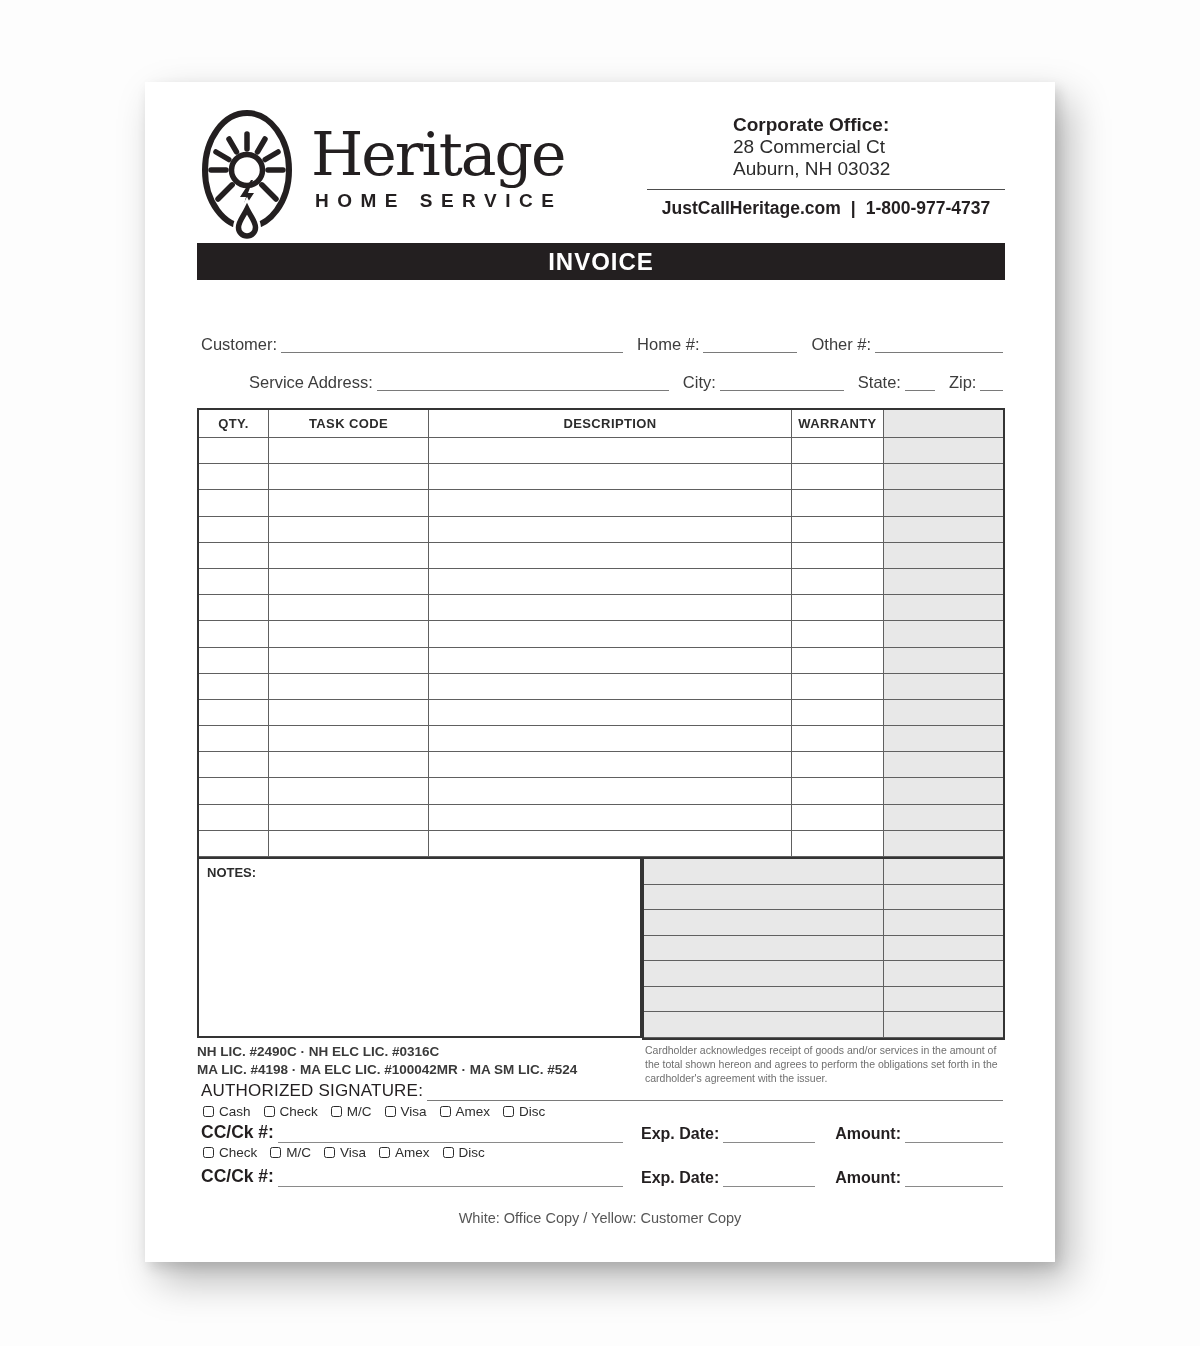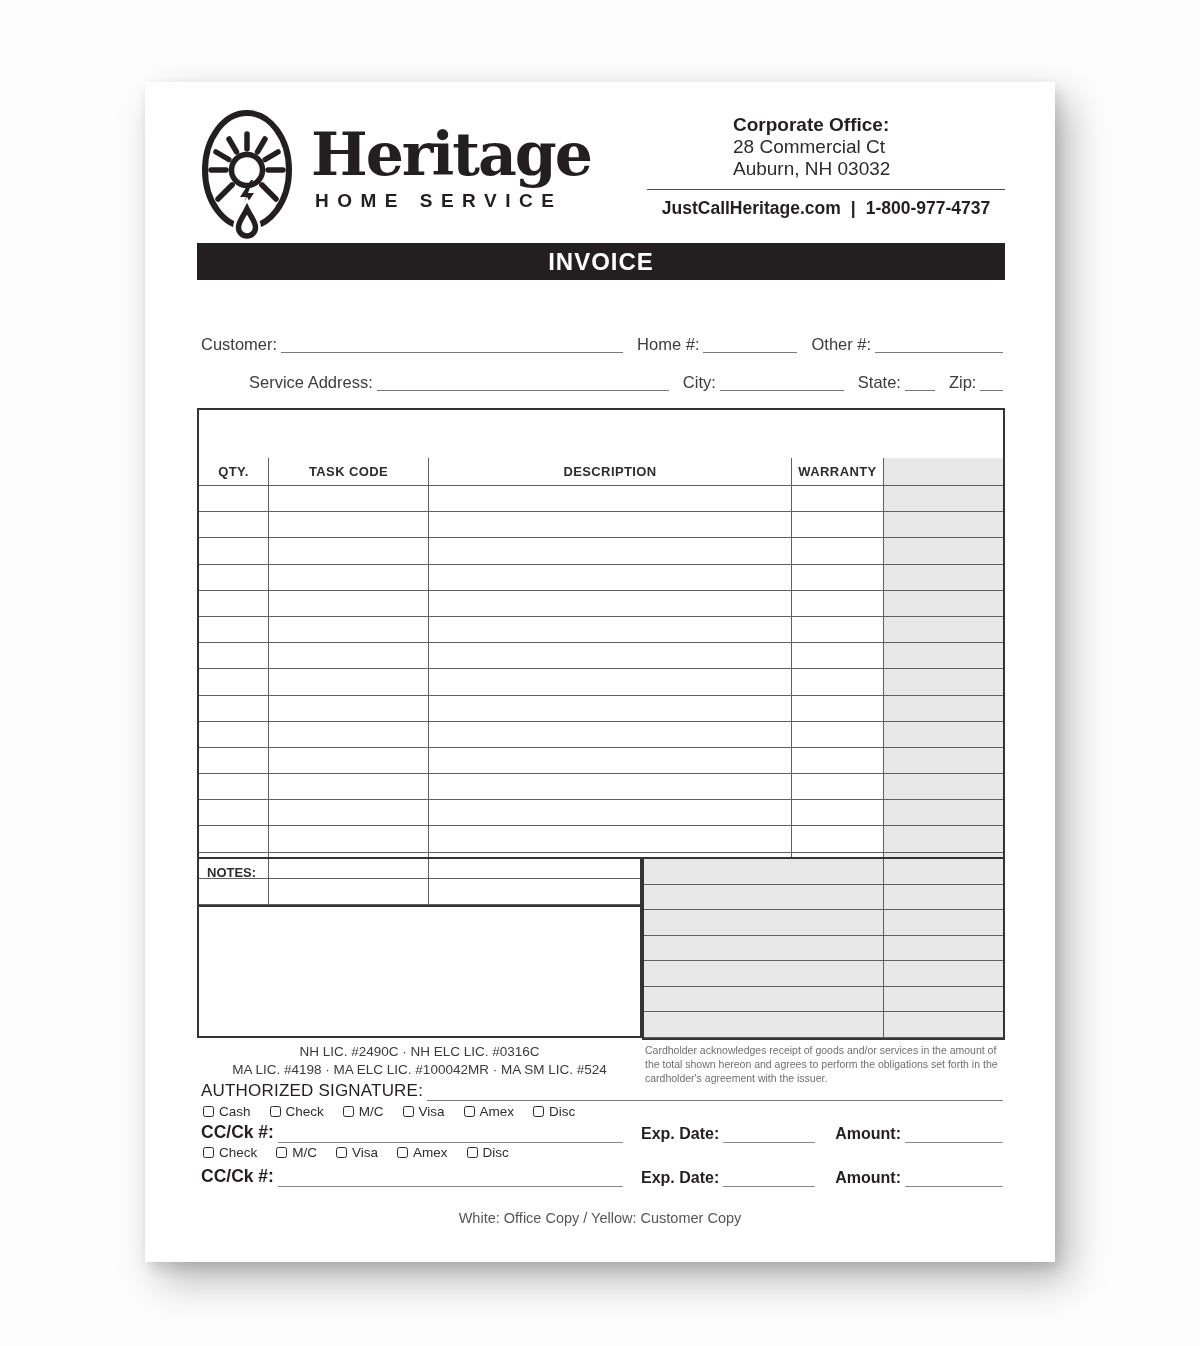--- a/index.html
+++ b/index.html
@@ -12,21 +12,21 @@
   .canvas{position:relative; width:1200px; height:1346px; background:#fdfdfd; overflow:hidden;}
   .sheet{
     position:absolute; left:145px; top:82px; width:910px; height:1180px;
     background:#ffffff; color:var(--ink);
     box-shadow:14px 18px 38px rgba(0,0,0,.28), 4px 6px 12px rgba(0,0,0,.12);
   }
   
   .header{position:absolute; left:50px; right:50px; top:26px; height:134px; display:flex;}
   .logo-mark{width:104px; height:134px; flex:0 0 auto;}
   .wordmark{margin-left:12px; padding-top:16px;}
-  .brand-name{font-family:"DejaVu Serif", serif; font-weight:700; font-size:60px; line-height:1; letter-spacing:-2px; color:var(--ink);}
+  .brand-name{font-family:"DejaVu Serif", serif; font-weight:400; font-size:60px; line-height:1; letter-spacing:-2px; color:var(--ink);}
   .brand-tagline{font-weight:700; font-size:19px; letter-spacing:8.5px; margin-top:6px; margin-left:4px; color:var(--ink);}
   .corp{margin-left:auto; width:358px; padding-top:6px;}
   .corp-address{padding-left:86px; font-size:19px; line-height:1.16; color:#2c2c2c;}
   .corp-heading{font-weight:700; color:var(--ink);}
   .corp-rule{border-top:1.5px solid #4d4d4d; margin-top:9px;}
   .corp-contact{display:flex; justify-content:center; gap:10px; font-weight:700; font-size:17.5px; margin-top:8px; color:var(--ink);}
   
   .invoice-bar{position:absolute; left:52px; right:50px; top:161px; height:37px;
     background:var(--bar); color:#fff; display:flex; align-items:center; justify-content:center;
     font-size:24px; font-weight:700; letter-spacing:1px;}
@@ -36,40 +36,40 @@
   .u{display:inline-block; border-bottom:1.5px solid var(--line-gray); height:14px; margin-left:4px;}
   .u.grow{flex:1;}
   .gap{width:14px;}
   
   .items-grid{position:absolute; left:52px; top:326px; width:808px;
     display:grid; grid-template-columns:70px 160px 363px 92px 1fr;
     border:2px solid var(--border-dark);}
   .cell{border-right:1px solid var(--border-mid); border-bottom:1px solid var(--border-mid);}
   .cell:nth-child(5n){border-right:none;}
   .cell.head{height:28px; display:flex; align-items:center; justify-content:center;
-    font-size:13px; font-weight:700; letter-spacing:.4px; color:#2c2c2c;margin-top:48px;}
+    font-size:13px; font-weight:700; letter-spacing:.4px; color:#2c2c2c;}
   .cell.body{height:26.2px;}
   .cell.amt{background:var(--cell-gray);}
   
   .notes-box{position:absolute; left:52px; top:775px; width:445px; height:181px;
     border:2px solid var(--border-dark); padding:6px 8px; font-size:13px; font-weight:700; color:#2c2c2c;}
   .totals-grid{position:absolute; left:497px; top:775px; width:363px; height:183px;
     display:grid; grid-template-columns:240px 1fr; grid-auto-rows:1fr;
     border:2px solid var(--border-dark);}
   .tcell{background:var(--cell-gray); border-right:1px solid var(--border-mid); border-bottom:1px solid var(--border-mid);}
   .tcell:nth-child(2n){border-right:none;}
   
-  .licenses{position:absolute; left:52px; top:961px; width:445px; text-align:center;
-    font-size:13.5px; line-height:1.32; color:#3a3a3a;}
+  .licenses{position:absolute; left:52px; top:961px; width:445px; text-align:left;
+    font-size:13.5px; line-height:1.32; color:#3a3a3a;font-weight:bold;}
   .cardholder{position:absolute; left:500px; top:961px; width:358px;
     font-size:10.5px; line-height:1.35; color:#6f6f6f;}
   
   .sig-row{position:absolute; left:56px; right:52px; top:999px; display:flex; align-items:flex-end;
     font-size:17px; font-weight:400; color:var(--ink); letter-spacing:.2px;}
-  .opts{position:absolute; left:58px; display:flex; gap:19px; font-size:13.5px; color:#2e2e2e; }
+  .opts{position:absolute; left:58px; display:flex; gap:13px; font-size:13.5px; color:#2e2e2e; }
   .opts.row1{top:1022px;}
   .opts.row2{top:1063px;}
   .opt{display:inline-flex; align-items:center; gap:5px;}
   .cb{width:11px; height:11px; border:1.7px solid #2b2b2b; border-radius:2.5px; display:inline-block;}
   .cc-row{position:absolute; left:56px; right:52px; display:flex; align-items:flex-end; color:var(--ink);}
   .cc-row.r1{top:1040px;} .cc-row.r2{top:1084px;}
   .cc-row .big{font-size:17.5px; font-weight:700; white-space:nowrap;}
   .cc-row .mid{font-size:16px; font-weight:700; white-space:nowrap;}
   .cc-row .u{border-bottom-color:#8a8a8a;}
   .sp18{width:18px;} .sp20{width:20px;}

